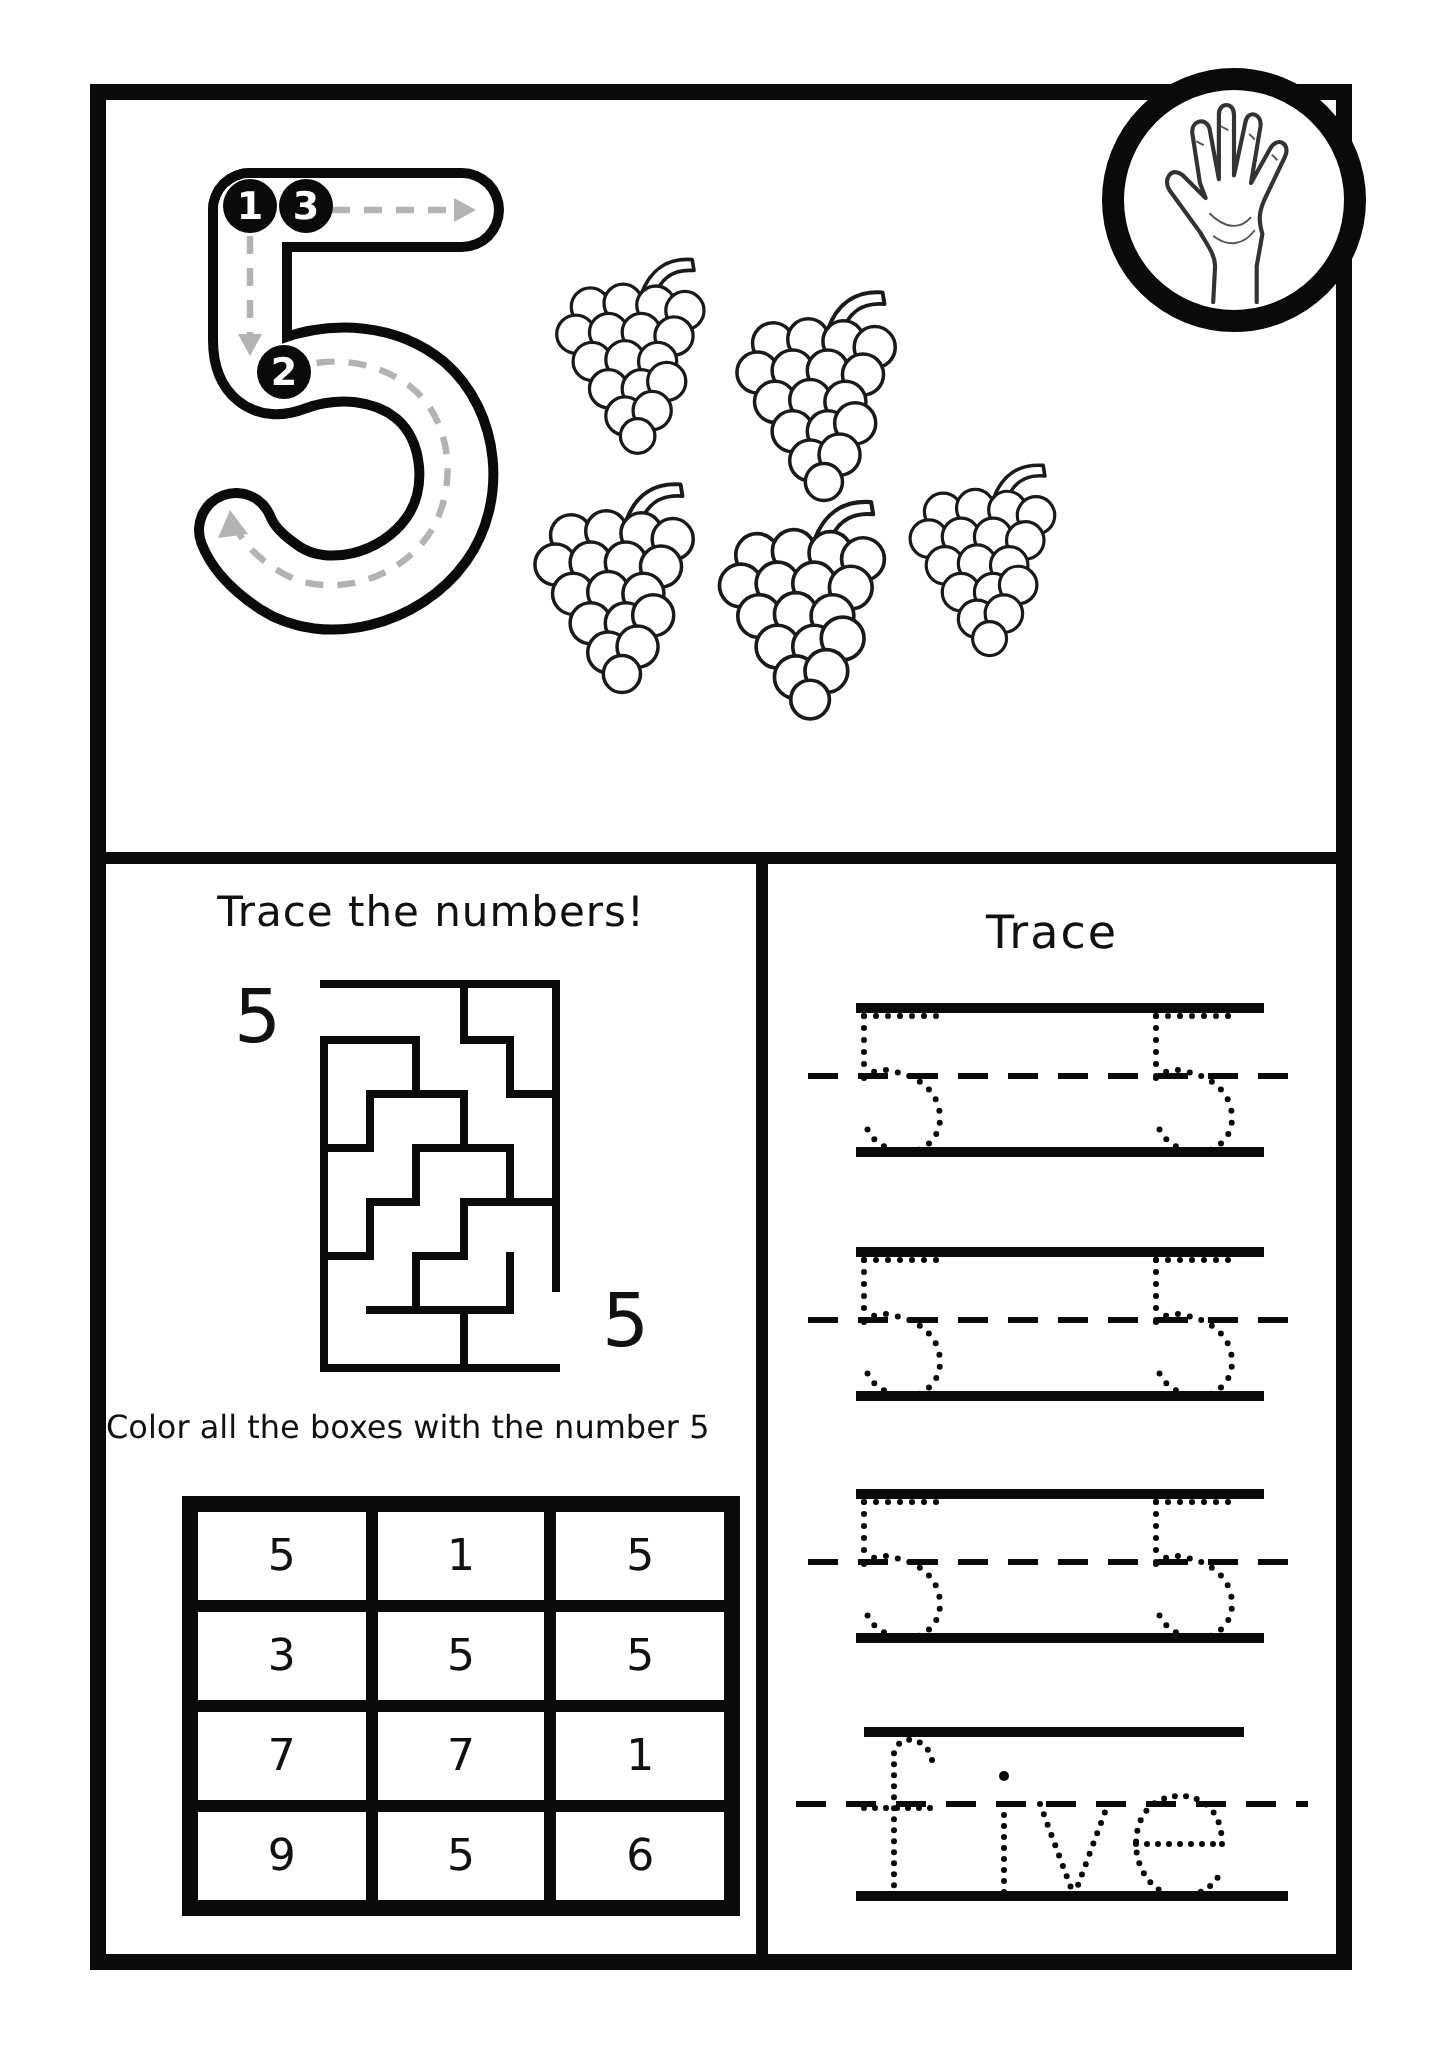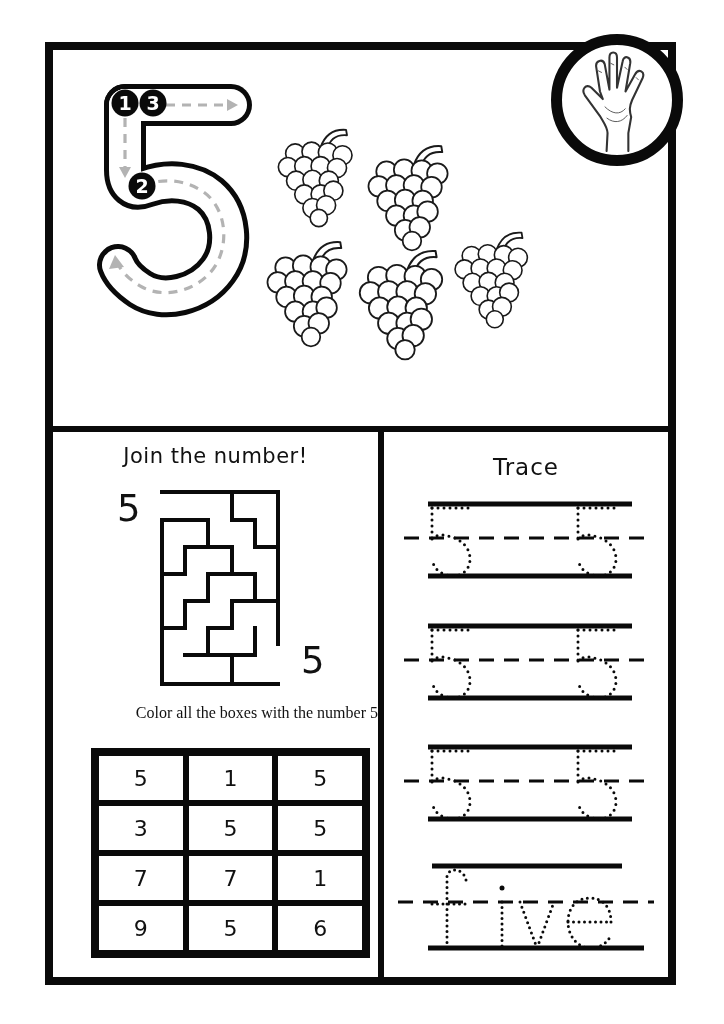--- a/index.html
+++ b/index.html
@@ -9,21 +9,21 @@
   .panel-left{position:absolute;left:0;top:382px;width:331px;bottom:0;border-right:6px solid #0a0a0a;box-sizing:border-box;}
   .panel-right{position:absolute;left:331px;top:382px;right:0;bottom:0;}
   .big5-svg{position:absolute;left:35px;top:30px;}
   .grape{position:absolute;}
   .hand-badge{position:absolute;left:498px;top:-16px;width:132px;height:132px;border:11px solid #0a0a0a;border-radius:50%;background:#fff;box-sizing:border-box;z-index:6;display:flex;align-items:center;justify-content:center;}
   .section-title{position:absolute;left:0;width:100%;text-align:center;font-size:21px;letter-spacing:.5px;}
   .maze-svg{position:absolute;left:107px;top:58px;}
   .maze-label{position:absolute;font-size:37px;line-height:1;}
   .maze-label.start{left:64px;top:58px;}
   .maze-label.end{left:248px;top:210px;}
-  .color-instruction{position:absolute;left:0;top:272px;width:100%;text-align:right;font-size:16px;white-space:nowrap;font-family:Liberation Serif, serif;}
+  .color-instruction{position:absolute;left:0;top:272px;width:100%;text-align:left;font-size:16px;white-space:nowrap;}
   .num-grid{position:absolute;left:38px;top:316px;width:279px;height:210px;border:5px solid #0a0a0a;box-sizing:border-box;display:grid;grid-template-columns:repeat(3,1fr);grid-template-rows:repeat(4,1fr);background:#0a0a0a;}
   .num-cell{border:3px solid #0a0a0a;background:#fff;display:flex;align-items:center;justify-content:center;font-size:22px;}
   .trace-title{position:absolute;left:0;top:22px;width:100%;text-align:center;font-size:23px;letter-spacing:1px;}
   .trace-row{position:absolute;left:20px;width:250px;height:82px;}
   .trace-row.r1{top:66px;} .trace-row.r2{top:188px;} .trace-row.r3{top:309px;}
   .word-row{position:absolute;left:14px;top:426px;width:265px;height:96px;}
   svg{display:block;}
 </style>
 </head>
 <body>
@@ -118,21 +118,21 @@
                L64,28 C68,21 75,25 72,32 L61,55 C58,62 58,66 60,73 L57,90 L57,109" fill="#fff" stroke="#333" stroke-width="2.2" stroke-linejoin="round" stroke-linecap="round"></path>
       <g stroke="#555" stroke-width="1" fill="none">
         <path d="M32,62 C40,70 48,71 54,64"></path>
         <path d="M34,74 C42,80 50,79 56,71"></path>
         <path d="M25,24 L29,26 M38,16 L42,18 M53,20 L56,23 M65,31 L68,34"></path>
       </g>
     </svg>
   </div>
 
   <div class="panel-left">
-    <div class="section-title" style="top:12px">Join the number!</div>
+    <div class="section-title" style="top:12px">Trace the numbers!</div>
 
     <div class="maze-label start">5</div>
     <svg class="maze-svg" width="120" height="196" viewBox="0 0 120 196">
       <g stroke="#0a0a0a" stroke-width="4" stroke-linecap="square" fill="none">
 
         <path d="M2,2 H118 M118,2 V154 M118,194 H2 M2,194 V30"></path>
 
         <path d="M2,30 H48 M72,30 H95 M25,57 H72 M95,57 H118 M2,84 H25 M48,84 H95 M25,111 H48 M72,111 H118 M2,138 H25 M48,138 H72 M25,165 H95"></path>
         <path d="M48,30 V57 M72,2 V30 M95,30 V57 M25,57 V84 M72,57 V84 M48,84 V111 M95,84 V111 M25,111 V138 M72,111 V138 M48,138 V165 M95,138 V165 M72,165 V194"></path>
       </g>

